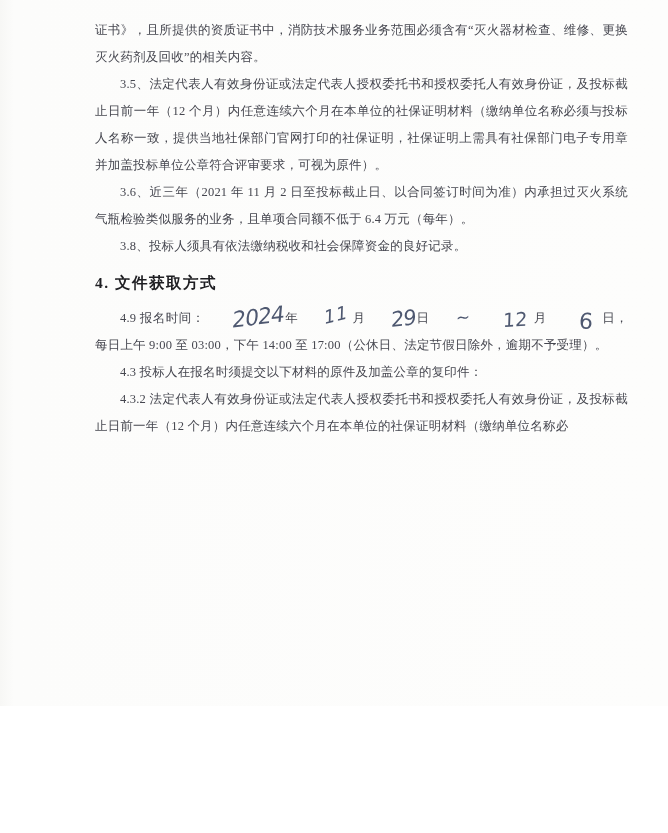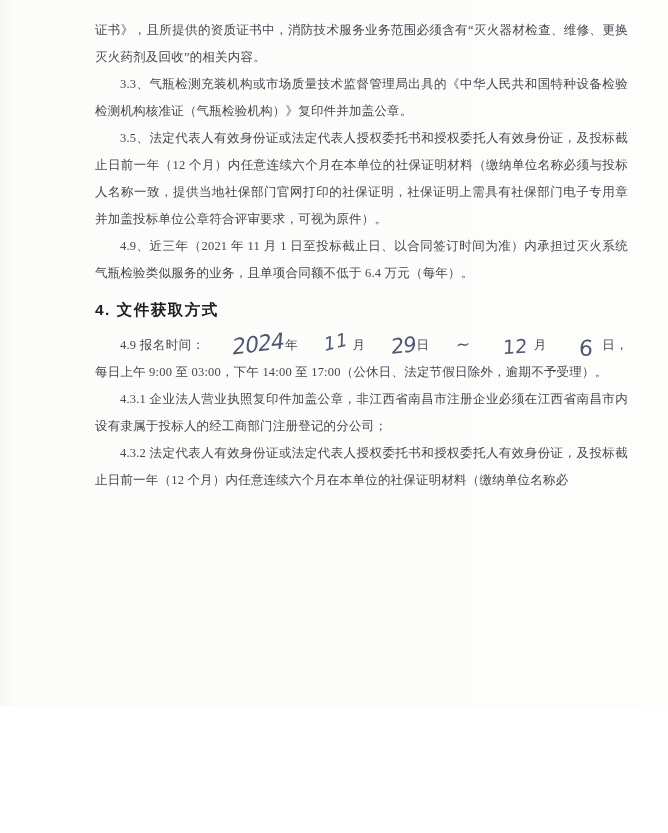--- a/index.html
+++ b/index.html
@@ -23,21 +23,21 @@
   .para {
     margin: 0;
     line-height: 27px;
     text-align: justify;
     text-indent: 2em;
   }
   .para.no-indent {
     text-indent: 0;
   }
   .section-heading {
-    font-family: Liberation Sans, sans-serif;
+    font-family: Liberation Serif, serif;
     font-size: 15.5px;
     font-weight: bold;
     color: #1e1e22;
     line-height: 27px;
     margin: 9px 0 9px 0;
     letter-spacing: 1.5px;
     text-indent: 0;
   }
   
   .hw {
@@ -54,25 +54,25 @@
   .hw-m2    { font-size: 19px; transform: rotate(-3deg) skewX(-5deg); vertical-align: -5px; margin: 0 6px 0 2px; }
   .hw-d2    { font-size: 22px; transform: rotate(4deg); vertical-align: -6px; margin: 0 9px 0 7px; }
 </style>
 </head>
 <body>
 
 <div class="page">
 
   <p class="para no-indent">证书》，且所提供的资质证书中，消防技术服务业务范围必须含有“灭火器材检查、维修、更换灭火药剂及回收”的相关内容。</p>
 
-  <p class="para">3.3、气瓶检测充装机构或市场质量技术监督管理局出具的《中华人民共和国特种设备检验检测机构核准证（气瓶检验机构）》复印件并加盖公章。</p>
   <p class="para">3.5、法定代表人有效身份证或法定代表人授权委托书和授权委托人有效身份证，及投标截止日前一年（12 个月）内任意连续六个月在本单位的社保证明材料（缴纳单位名称必须与投标人名称一致，提供当地社保部门官网打印的社保证明，社保证明上需具有社保部门电子专用章并加盖投标单位公章符合评审要求，可视为原件）。</p>
-  <p class="para">4.9、近三年（2021 年 11 月 1 日至投标截止日、以合同签订时间为准）内承担过灭火系统气瓶检验类似服务的业务，且单项合同额不低于 6.4 万元（每年）。</p>
+  <p class="para">3.6、近三年（2021 年 11 月 2 日至投标截止日、以合同签订时间为准）内承担过灭火系统气瓶检验类似服务的业务，且单项合同额不低于 6.4 万元（每年）。</p>
+  <p class="para">3.8、投标人须具有依法缴纳税收和社会保障资金的良好记录。</p>
 
   <h2 class="section-heading">4. 文件获取方式</h2>
 
 
   <p class="para"><span>4.9 报名时间：</span><span class="hw hw-year">2024</span><span>年</span><span class="hw hw-m1">11</span><span>月</span><span class="hw hw-d1">29</span><span>日</span><span class="hw hw-range">~</span><span class="hw hw-m2">12</span><span>月</span><span class="hw hw-d2">6</span><span>日</span><span>，每日上午 9:00 至 03:00，下午 14:00 至 17:00（公休日、法定节假日除外，逾期不予受理）。</span></p>
 
-  <p class="para">4.3.1 企业法人营业执照复印件加盖公章，非江西省南昌市注册企业必须在江西省南昌市内设有隶属于投标人的经工商部门注册登记的分公司；</p>
+  <p class="para">4.3 投标人在报名时须提交以下材料的原件及加盖公章的复印件：</p>
   <p class="para">4.3.2 法定代表人有效身份证或法定代表人授权委托书和授权委托人有效身份证，及投标截止日前一年（12 个月）内任意连续六个月在本单位的社保证明材料（缴纳单位名称必</p>
 
 </div>
 
 </body></html>

